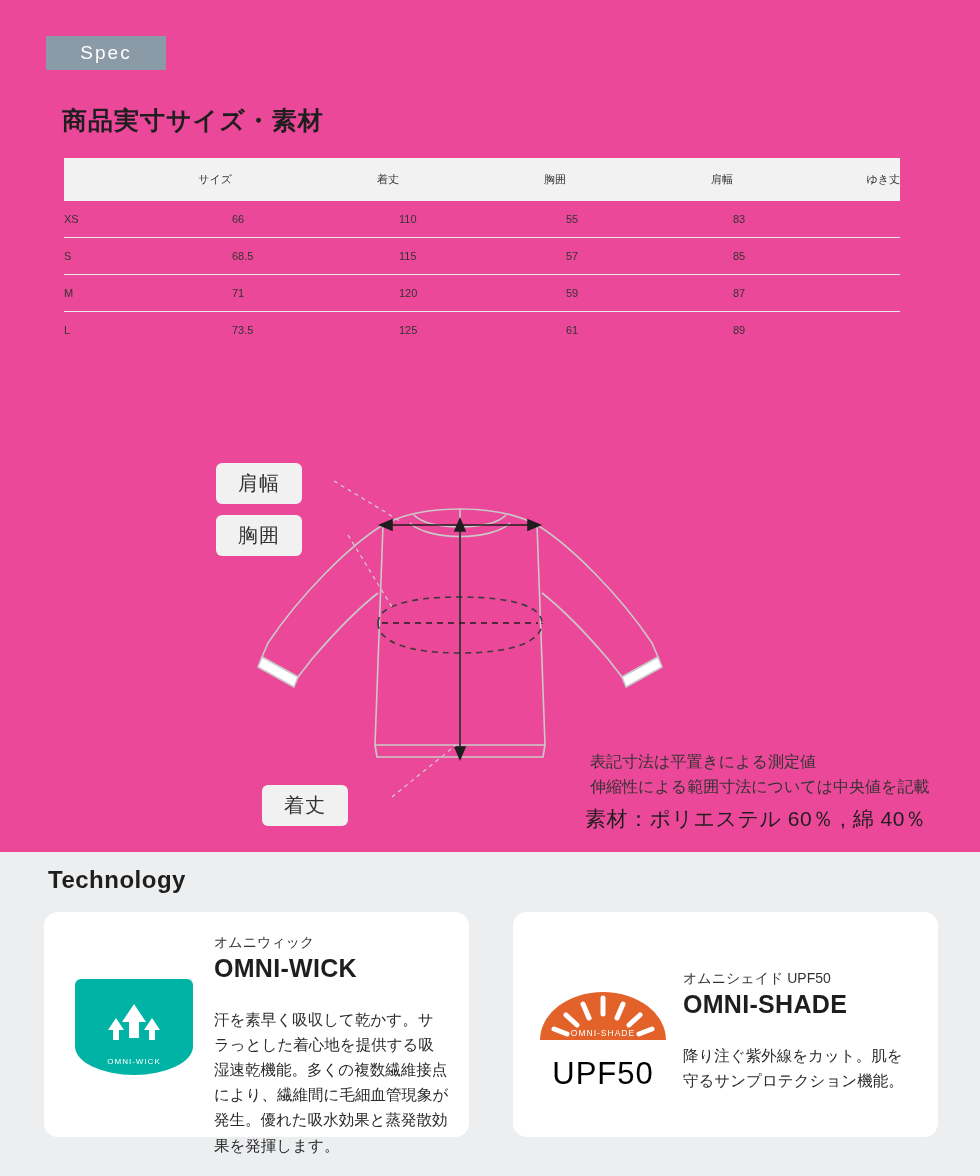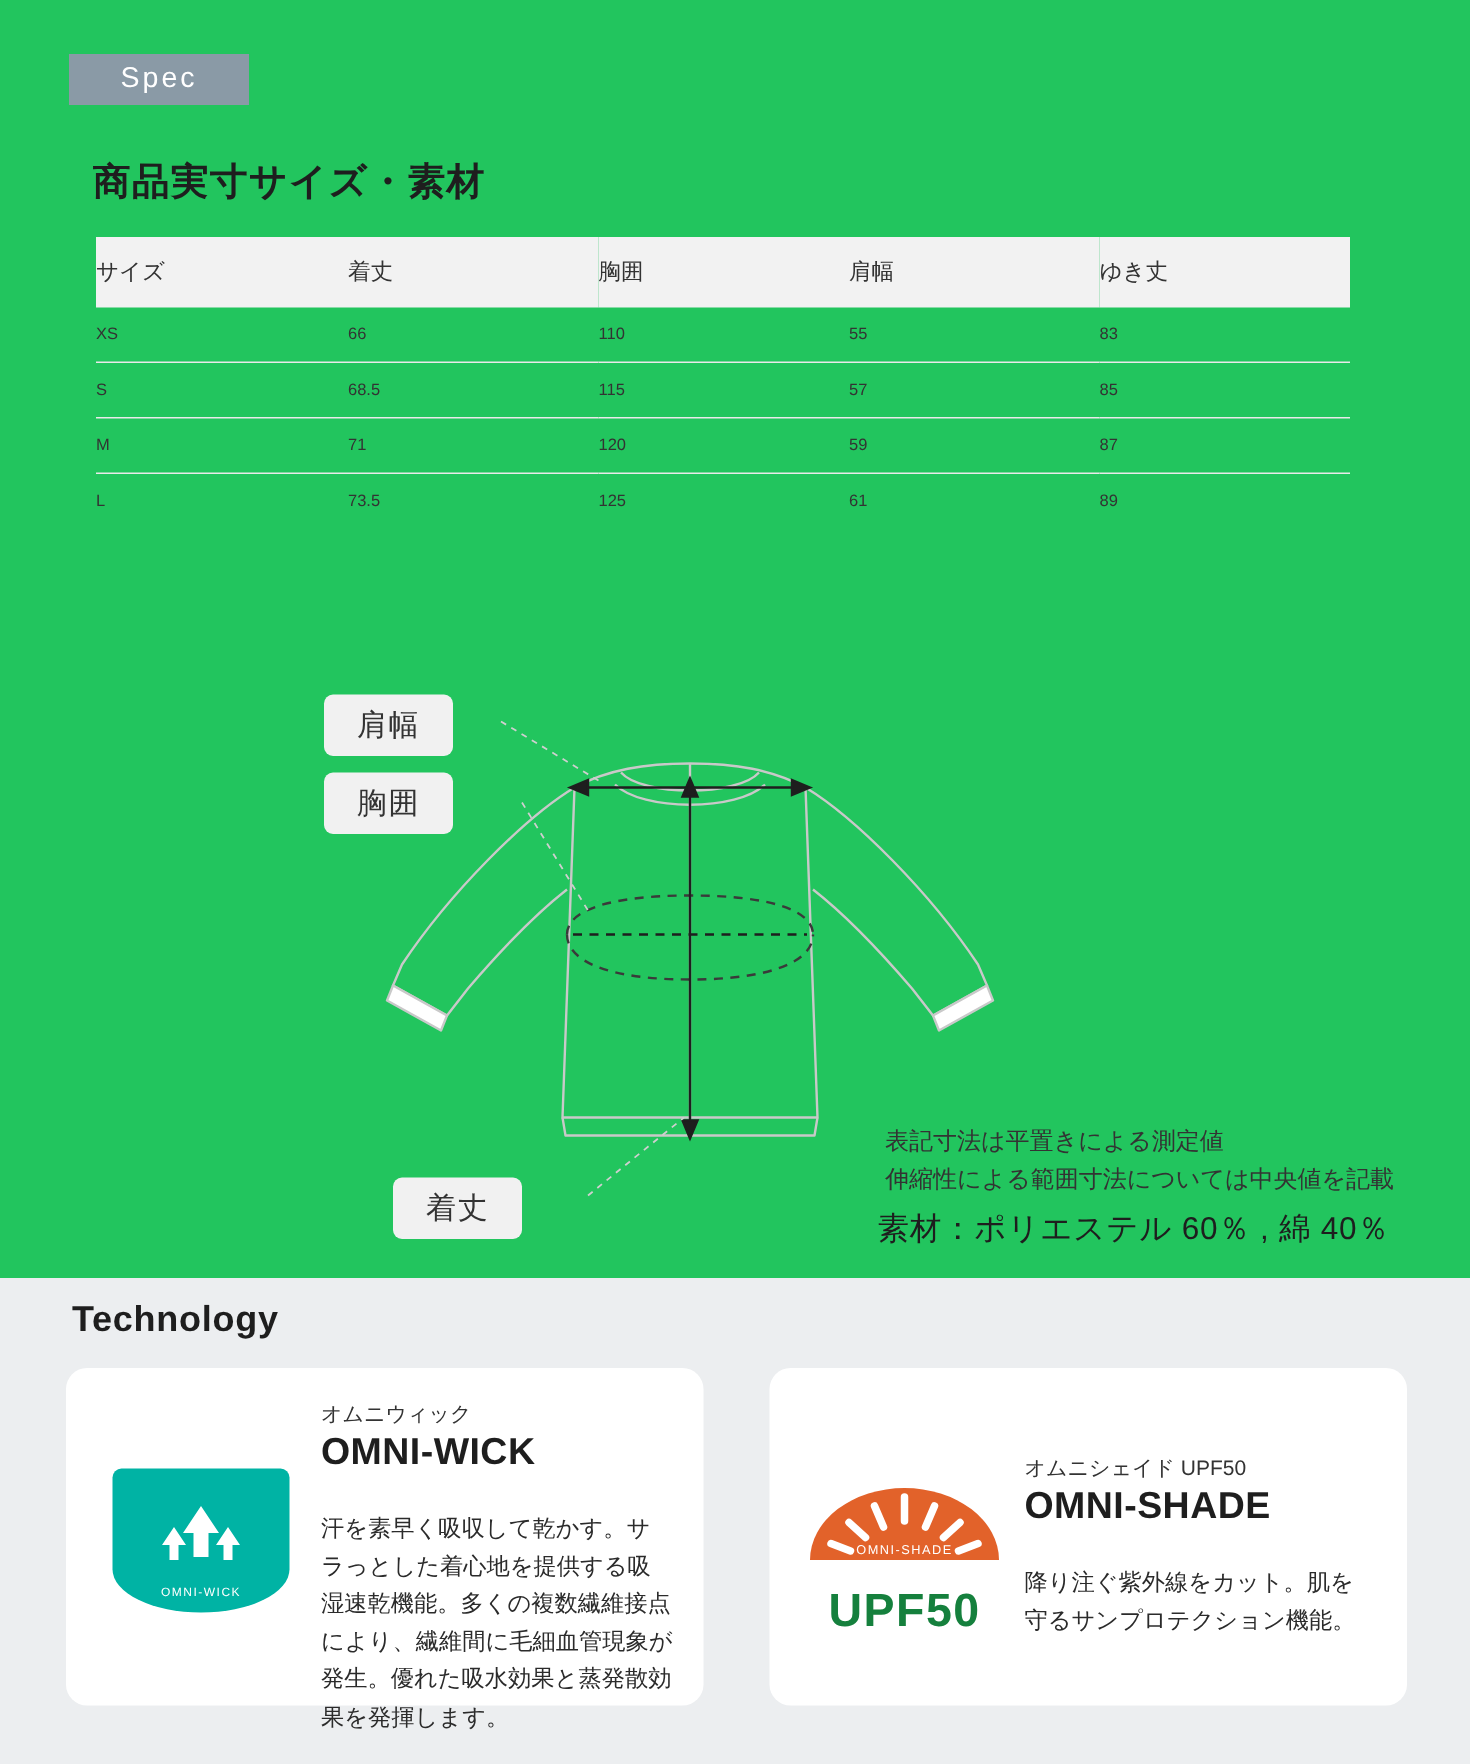--- a/index.html
+++ b/index.html
@@ -12,21 +12,21 @@
     background: #ffffff;
     font-family: "Liberation Sans", sans-serif;
     color: #2b2b2b;
     overflow: hidden;
     position: relative;
   }
   .spec-section {
     position: relative;
     width: 980px;
     height: 852px;
-    background: #22c55e;
+    background: #ec4899;
     box-sizing: border-box;
   }
   .spec-badge {
     position: absolute;
     left: 46px;
     top: 36px;
     width: 120px;
     height: 34px;
     background: #8a9aa6;
     color: #ffffff;
@@ -48,25 +48,25 @@
   }
   .size-table {
     position: absolute;
     left: 64px;
     top: 158px;
     width: 836px;
     border-collapse: collapse;
   }
   .size-table th {
     background: #f2f2f2;
-    font-size: 15px;
+    font-size: 11px;
     font-weight: normal;
     color: #333;
     padding: 14px 0;
-    text-align: left;
+    text-align: right;
   }
   .size-table td {
     font-size: 11px;
     color: #333;
     padding: 12px 0;
     text-align: left;
     border-bottom: 1px solid #eaeaea;
   }
   .size-table tr:last-child td { border-bottom: none; }
   .size-table col.c0 { width: 168px; }
@@ -172,22 +172,22 @@
   .tech-desc {
     font-size: 15.5px;
     line-height: 1.62;
     color: #2b2b2b;
     margin-top: 24px;
   }
   .card-shade { padding-top: 40px; }
   .card-shade .tech-body { padding-top: 18px; }
   .upf-text {
     font-size: 31px;
-    font-weight: bold;
-    color: #15803d;
+    font-weight: normal;
+    color: #000000;
     letter-spacing: 1px;
     margin-top: 4px;
   }
   .omni-wick-badge {
     width: 118px;
     height: 96px;
     background: #00b3a4;
     border-radius: 6px 6px 50% 50% / 6px 6px 30% 30%;
     position: relative;
     display: flex;

